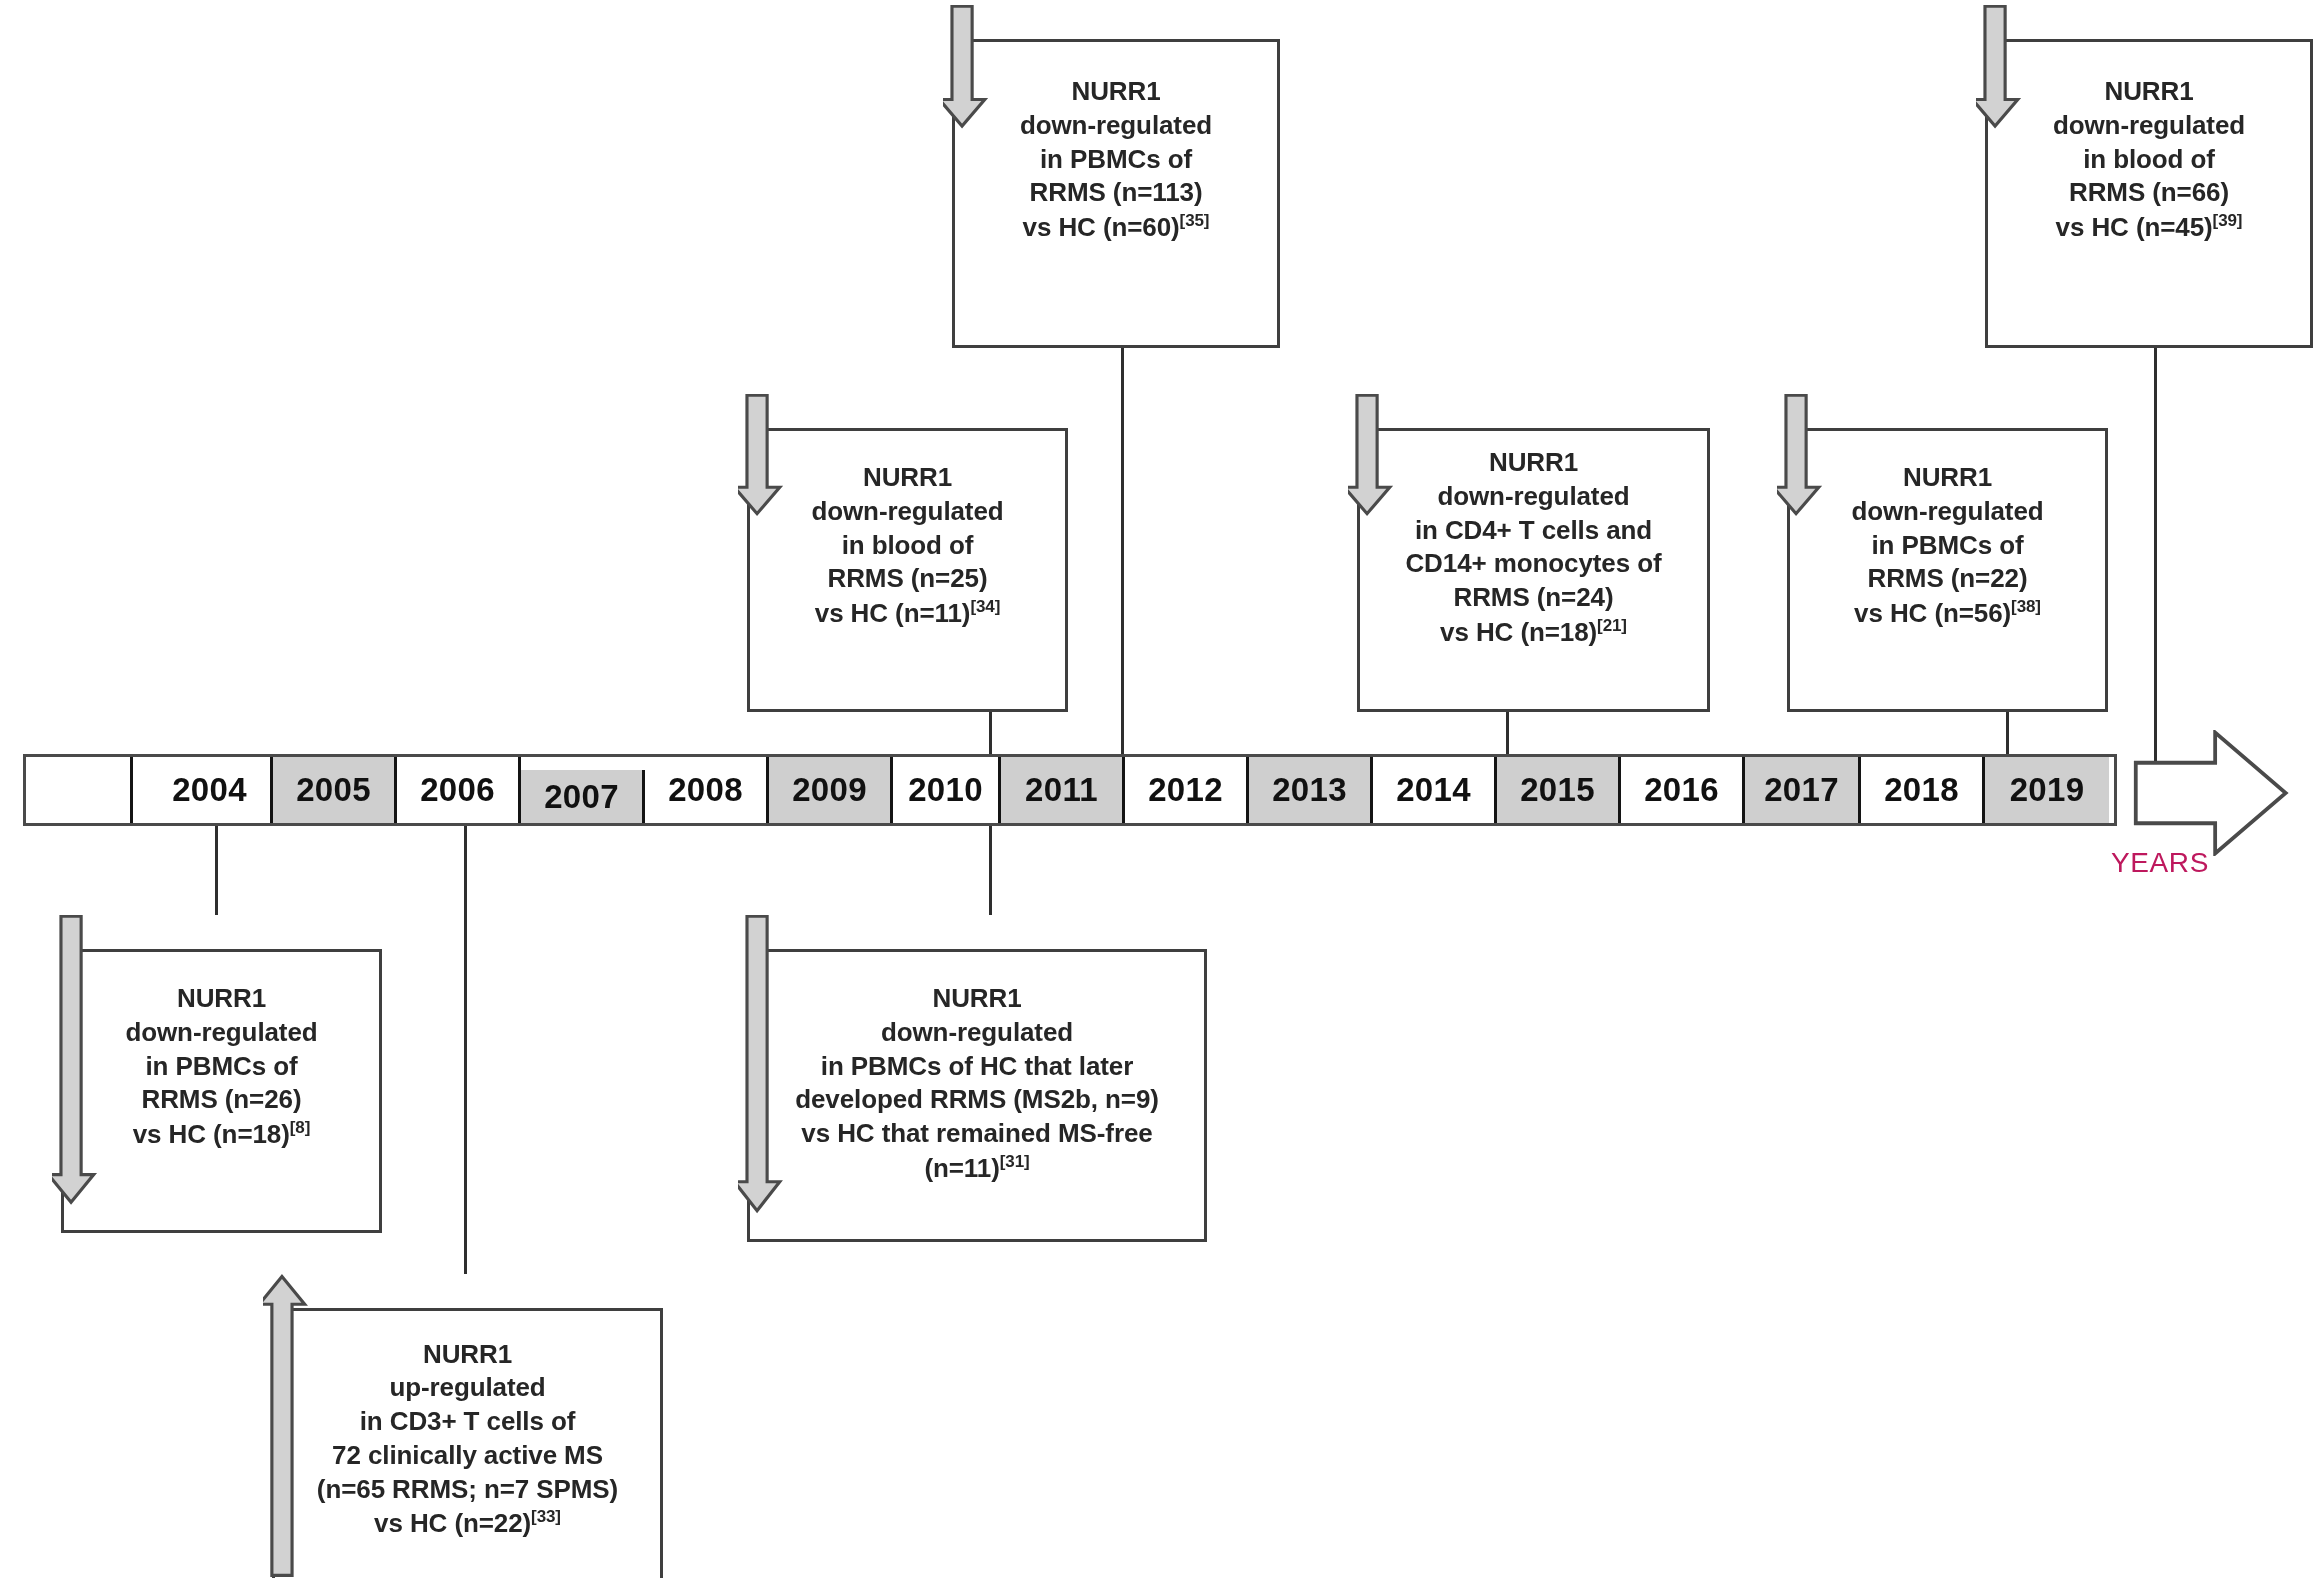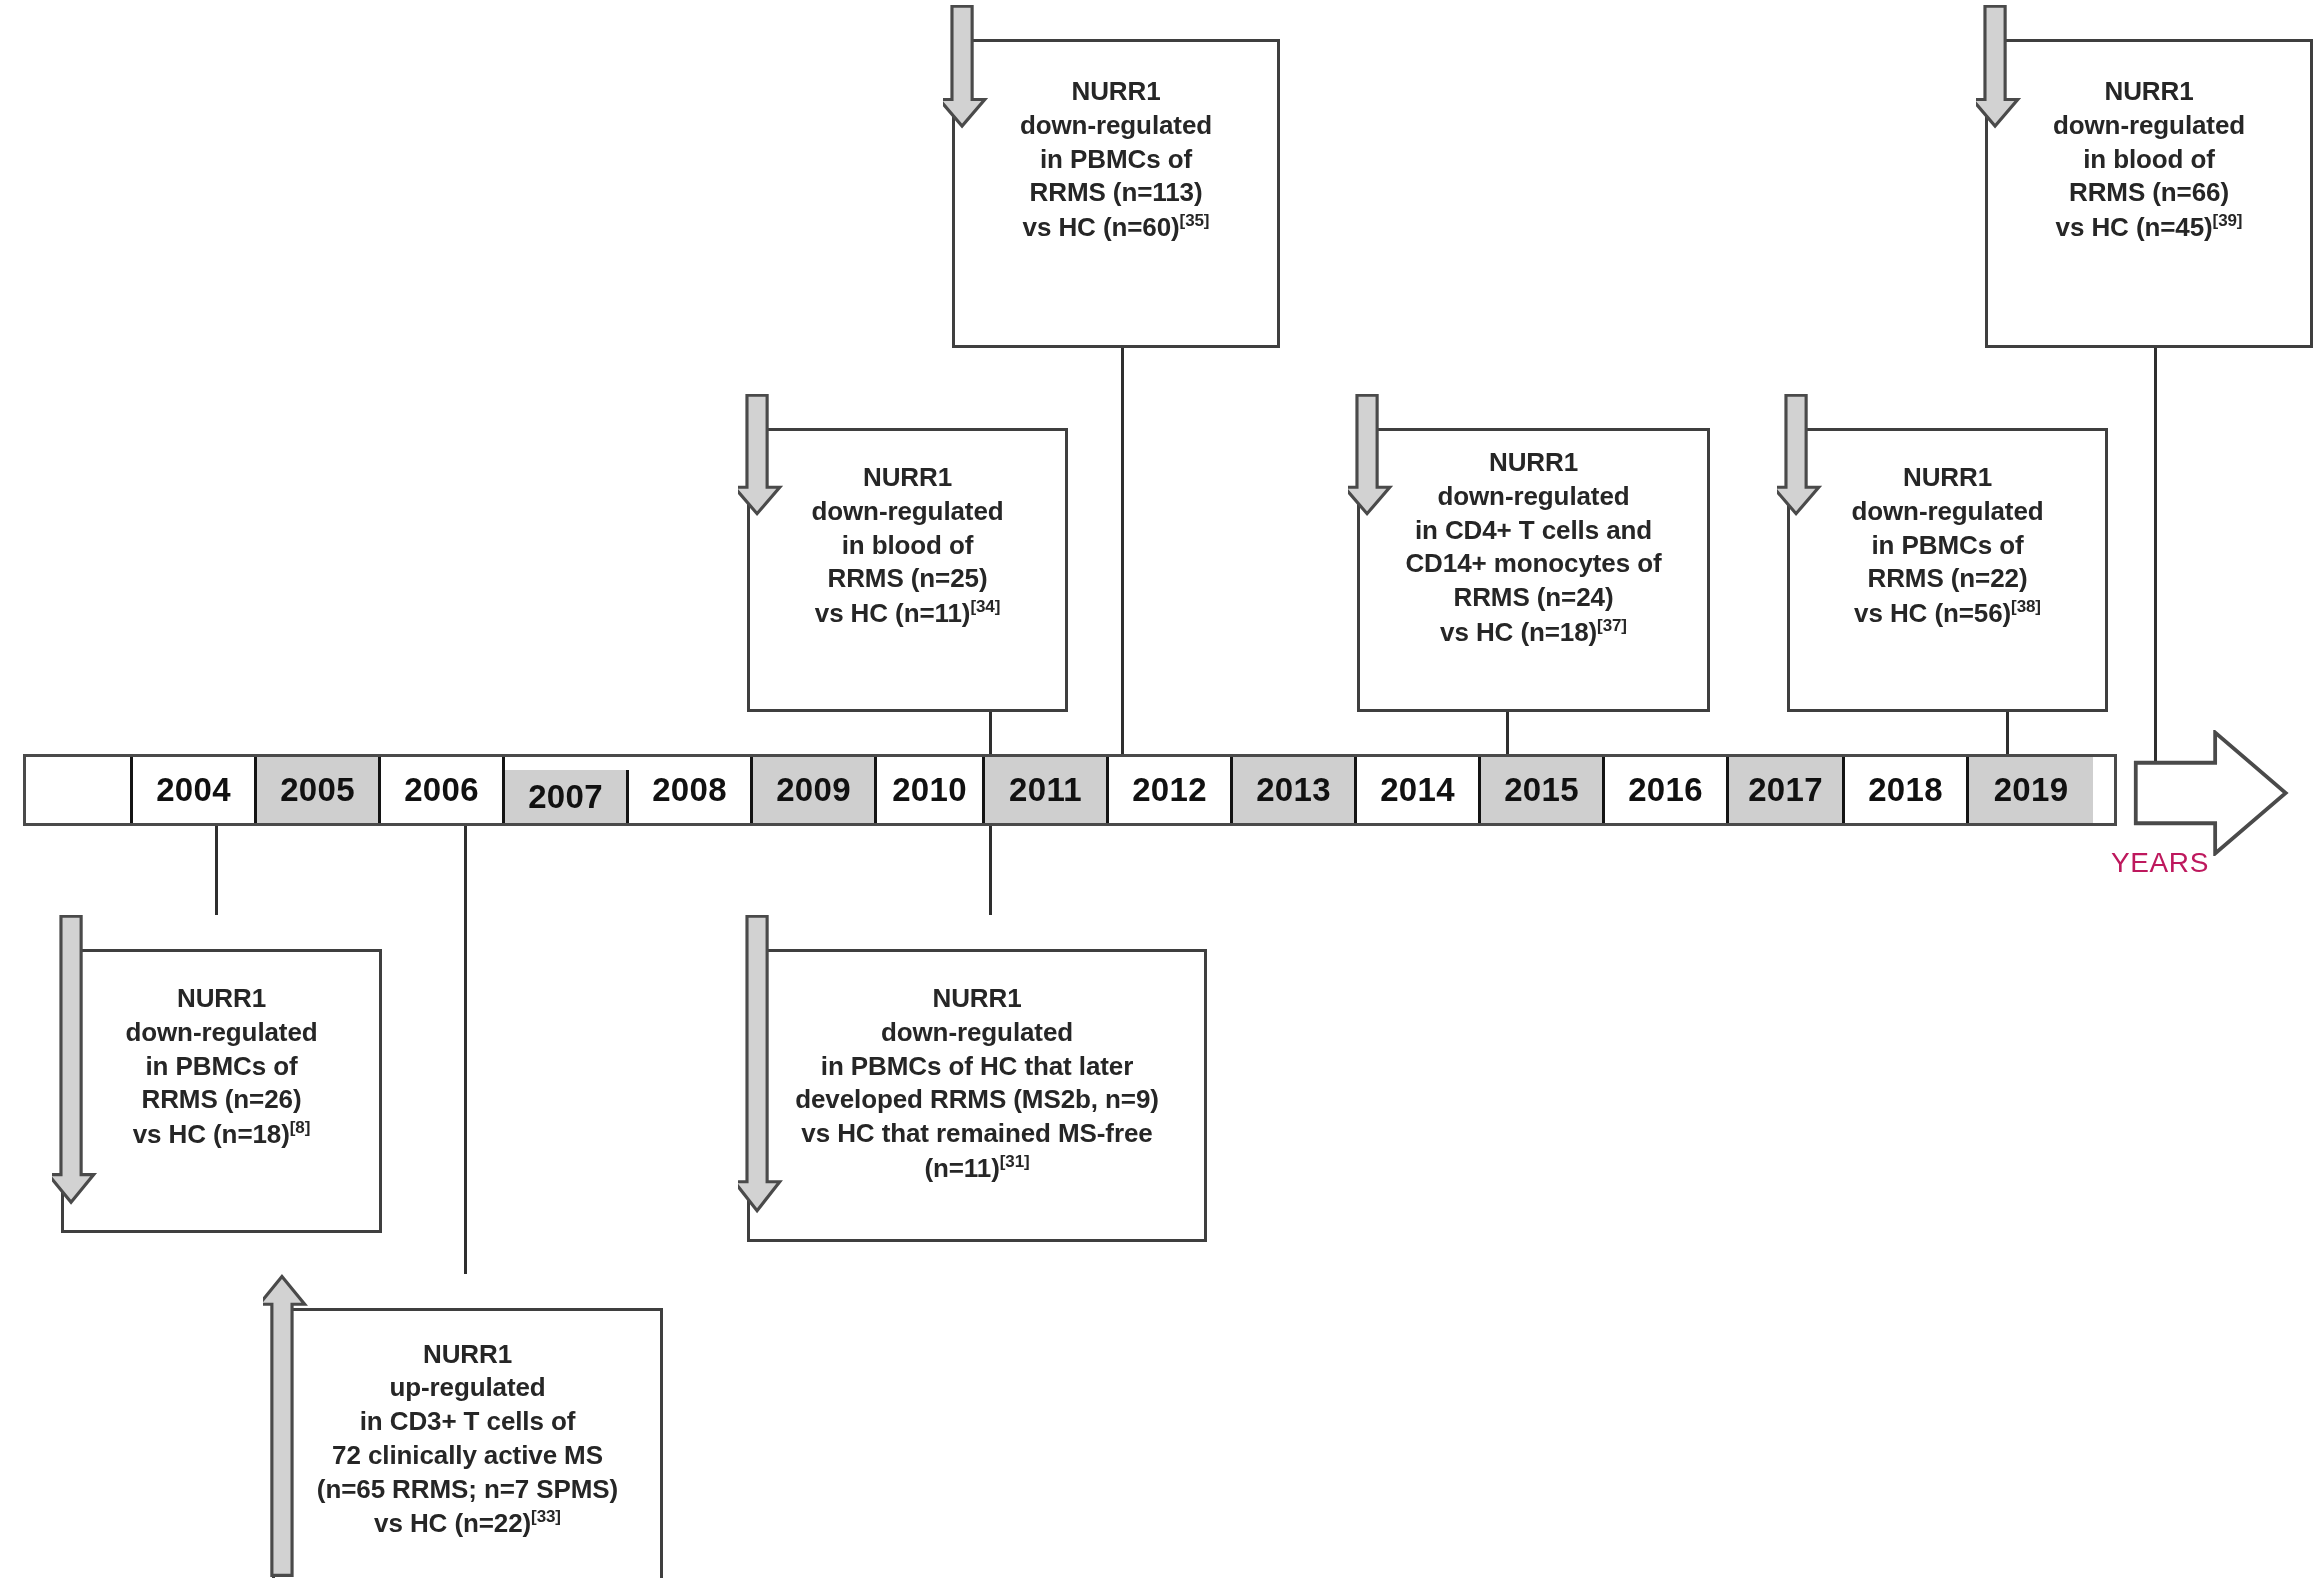--- a/index.html
+++ b/index.html
@@ -127,38 +127,38 @@
   </svg>
 
   <div class="evt-box" style="left:747px; top:394px; width:321px; height:284px;">
     <div class="evt-text" style="top:30px;"><span>NURR1</span><br><span>down-regulated</span><br><span>in blood of</span><br><span>RRMS (n=25)</span><br><span>vs  HC (n=11)</span><span class="evt-ref">[34]</span></div>
   </div>
   <svg class="blockarrow" style="left:738px; top:394px;" width="57" height="126" viewBox="0 0 90 200">
     <path d="M14 2 L46 2 L46 148 L66 148 L30 190 L-6 148 L14 148 Z" fill="#d2d2d2" stroke="#4a4a4a" stroke-width="5"></path>
   </svg>
 
   <div class="evt-box" style="left:1357px; top:394px; width:353px; height:284px;">
-    <div class="evt-text" style="top:15px;"><span>NURR1</span><br><span>down-regulated</span><br><span>in CD4+ T cells and</span><br><span>CD14+ monocytes  of</span><br><span>RRMS (n=24)</span><br><span>vs  HC (n=18)</span><span class="evt-ref">[37]</span></div>
+    <div class="evt-text" style="top:15px;"><span>NURR1</span><br><span>down-regulated</span><br><span>in CD4+ T cells and</span><br><span>CD14+ monocytes  of</span><br><span>RRMS (n=24)</span><br><span>vs  HC (n=18)</span><span class="evt-ref">[21]</span></div>
   </div>
   <svg class="blockarrow" style="left:1348px; top:394px;" width="57" height="126" viewBox="0 0 90 200">
     <path d="M14 2 L46 2 L46 148 L66 148 L30 190 L-6 148 L14 148 Z" fill="#d2d2d2" stroke="#4a4a4a" stroke-width="5"></path>
   </svg>
 
   <div class="evt-box" style="left:1787px; top:394px; width:321px; height:284px;">
     <div class="evt-text" style="top:30px;"><span>NURR1</span><br><span>down-regulated</span><br><span>in PBMCs of</span><br><span>RRMS (n=22)</span><br><span>vs  HC (n=56)</span><span class="evt-ref">[38]</span></div>
   </div>
   <svg class="blockarrow" style="left:1777px; top:394px;" width="57" height="126" viewBox="0 0 90 200">
     <path d="M14 2 L46 2 L46 148 L66 148 L30 190 L-6 148 L14 148 Z" fill="#d2d2d2" stroke="#4a4a4a" stroke-width="5"></path>
   </svg>
 
   <div id="timeline" style="left:23px; top:754px; width:2094px; height:72px;">
       <div class="tl-cell" style="width: 107px;">
         <span></span>
       </div>
-      <div class="tl-cell" style="width: 124px;">
+      <div class="tl-cell" style="width: 124px; margin-left: 16px;">
         <span>2004</span>
       </div>
       <div class="tl-cell shaded" style="width: 124px;">
         <span>2005</span>
       </div>
       <div class="tl-cell" style="width: 124px;">
         <span>2006</span>
       </div>
       <div class="tl-cell shaded" style="width: 124px; margin-top: 13px;">
         <span>2007</span>

